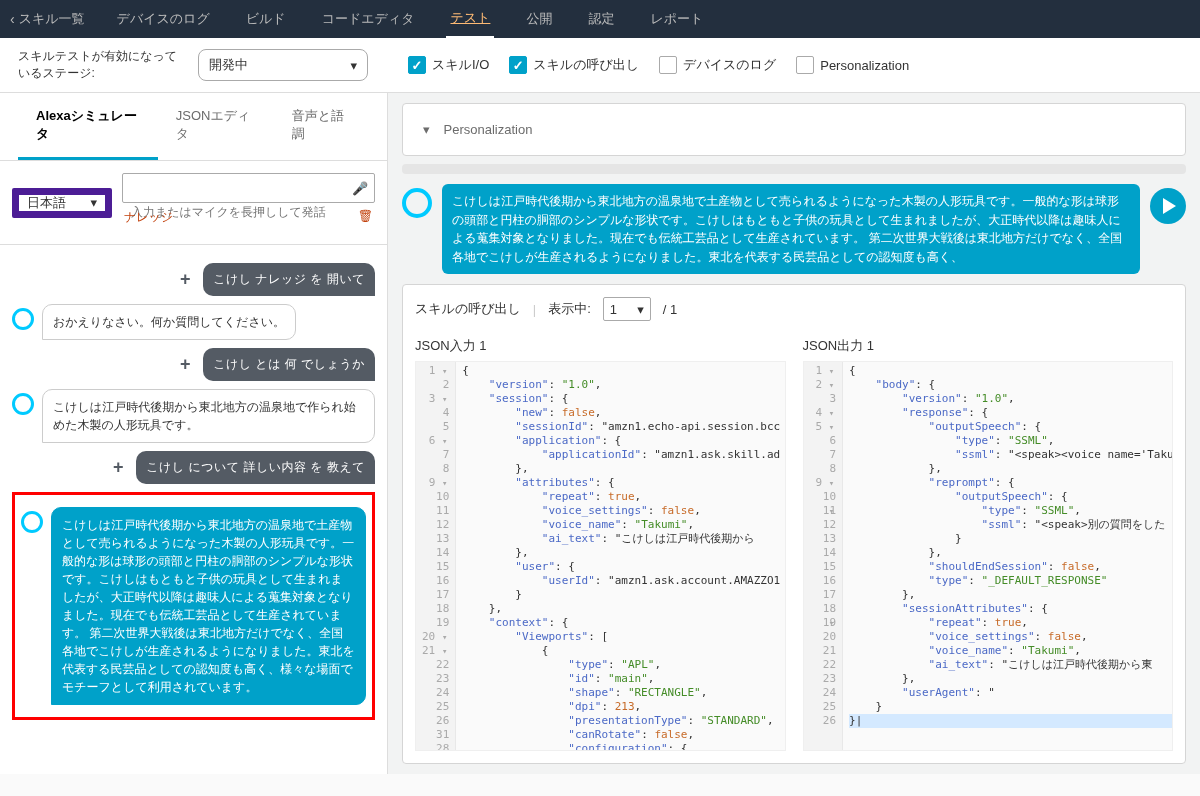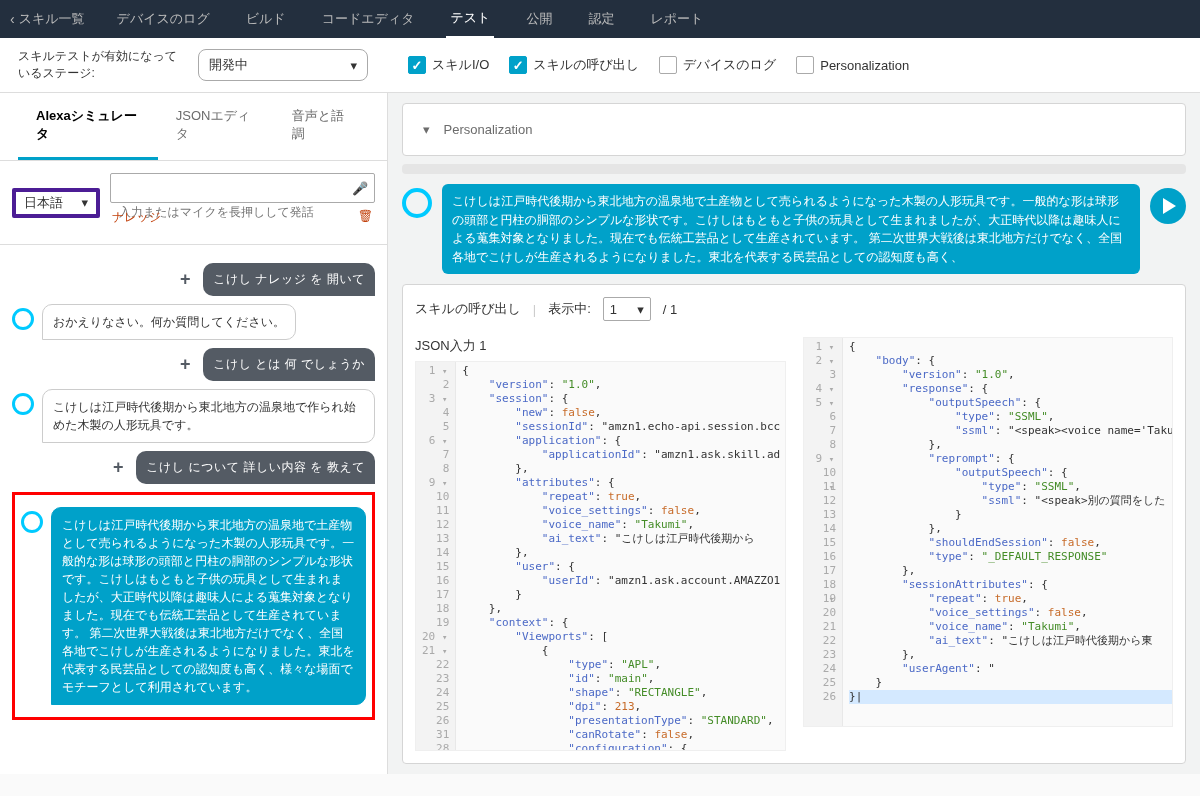--- a/index.html
+++ b/index.html
@@ -1,41 +1,41 @@
 <!DOCTYPE html>
 <html><head>
 <meta charset="utf-8">
 <style>
   * { box-sizing: border-box; margin: 0; padding: 0; }
   body { font-family: Arial, sans-serif; font-size: 13px; color: #333; background: #fafafa; width: 1200px; }
 
   .topnav { background: #232f3e; color: #fff; display: flex; align-items: center; height: 38px; padding: 0 10px; gap: 28px; }
   .topnav a { color: #bbb; text-decoration: none; padding: 9px 4px; font-size: 13px; cursor: pointer; }
-  .topnav a.active { color: #ffffff; border-bottom: 2px solid #fff; }
+  .topnav a.active { color: #fdba74; border-bottom: 2px solid #fff; text-decoration: underline; }
   .topnav .back { color:#bbb; font-size: 13px; display:flex;align-items:center;gap:4px;}
   .chev { font-size: 14px; }
 
   .subbar { background: #fff; display: flex; align-items: center; padding: 10px 18px; border-bottom: 1px solid #ddd; gap: 20px; }
   .stage-label { font-size: 12px; width: 160px; }
   .select-stage { border: 1px solid #aaa; height: 32px; width: 170px; display:flex;align-items:center;justify-content:space-between;padding:0 10px;font-size:13px;cursor:pointer;border-radius:8px;}
   .checkrow { display: flex; align-items: center; gap: 20px; margin-left: 20px;}
   .checkbox { width: 18px; height: 18px; display:inline-flex;align-items:center;justify-content:center;border:1px solid #aaa; border-radius:2px;}
   .checkbox.checked { background:#00a1c9; border-color:#00a1c9;color:#fff;font-size:13px;font-weight:bold;}
   .chk-item{display:flex;align-items:center;gap:6px;font-size:13px;}
 
   .main-split { display:flex; }
   .left-col { width: 388px; border-right:1px solid #ddd; background:#fff; display:flex;flex-direction:column; }
   .right-col { flex:1; background:#f2f3f3; }
 
   .subtabs { display:flex; border-bottom:1px solid #ddd; padding: 0 18px;}
   .subtabs span { padding: 14px 18px; color:#6c6c6c; font-size:13px; cursor:pointer;}
   .subtabs span.active { color:#000; font-weight:bold; border-bottom:3px solid #00a1c9;}
 
   .sim-controls{display:flex;align-items:center;padding:12px;gap:10px;border-bottom:1px solid #ddd;}
-  .lang-sel{border:4px solid #4c1d95;height:30px;width:88px;display:flex;align-items:center;justify-content:space-between;padding:0 8px;font-size:13px;border-radius:2px;cursor:pointer;}
+  .lang-sel{border:7px solid #4c1d95;height:30px;width:100px;display:flex;align-items:center;justify-content:space-between;padding:0 8px;font-size:13px;border-radius:2px;cursor:pointer;}
   .utt-box{flex:1;display:flex;flex-direction:column;}
   .input-row{display:flex;align-items:center;border:1px solid #aaa;height:30px;border-radius:2px;}
   .utt-input{flex:1;border:none;outline:none;padding:0 8px;font-size:12px;color:#888;margin-top:47px;}
   .mic{width:28px;display:flex;justify-content:center;align-items:center;color:#555;}
   .knowledge-row{display:flex;justify-content:space-between;padding:6px 2px;font-size:12px;color:#c2410c;}
 
   .chat{padding:10px 12px 14px 12px;}
   .user-msg{display:flex;justify-content:flex-end;align-items:center;gap:6px;margin:8px 0;}
   .user-bubble{background:#545b64;color:#fff;padding:8px 10px;border-radius:10px 10px 0 10px;font-size:12px;letter-spacing:.5px;}
   .plus-btn{width:24px;height:24px;border-radius:50%;display:inline-flex;align-items:center;justify-content:center;color:#545b64;font-size:18px;font-weight:bold;cursor:pointer;}
@@ -228,20 +228,21 @@
                   <div>24 </div>
                   <div>25 </div>
                   <div>26 </div>
                   <div>31 </div>
                   <div>28 </div>
                 </div>
               <div class="code-body" id="code-in"><div class="">{</div><div class="">    <span class="tok-key">"version"</span>: <span class="tok-str">"1.0"</span>,</div><div class="">    <span class="tok-key">"session"</span>: {</div><div class="">        <span class="tok-key">"new"</span>: <span class="tok-bool">false</span>,</div><div class="">        <span class="tok-key">"sessionId"</span>: "amzn1.echo-api.session.bcc</div><div class="">        <span class="tok-key">"application"</span>: {</div><div class="">            <span class="tok-key">"applicationId"</span>: "amzn1.ask.skill.ad</div><div class="">        },</div><div class="">        <span class="tok-key">"attributes"</span>: {</div><div class="">            <span class="tok-key">"repeat"</span>: <span class="tok-bool">true</span>,</div><div class="">            <span class="tok-key">"voice_settings"</span>: <span class="tok-bool">false</span>,</div><div class="">            <span class="tok-key">"voice_name"</span>: <span class="tok-str">"Takumi"</span>,</div><div class="">            <span class="tok-key">"ai_text"</span>: "こけしは江戸時代後期から</div><div class="">        },</div><div class="">        <span class="tok-key">"user"</span>: {</div><div class="">            <span class="tok-key">"userId"</span>: "amzn1.ask.account.AMAZZO1</div><div class="">        }</div><div class="">    },</div><div class="">    <span class="tok-key">"context"</span>: {</div><div class="">        <span class="tok-key">"Viewports"</span>: [</div><div class="">            {</div><div class="">                <span class="tok-key">"type"</span>: <span class="tok-str">"APL"</span>,</div><div class="">                <span class="tok-key">"id"</span>: <span class="tok-str">"main"</span>,</div><div class="">                <span class="tok-key">"shape"</span>: <span class="tok-str">"RECTANGLE"</span>,</div><div class="">                <span class="tok-key">"dpi"</span>: <span class="tok-num">213</span>,</div><div class="">                <span class="tok-key">"presentationType"</span>: <span class="tok-str">"STANDARD"</span>,</div><div class="">                <span class="tok-key">"canRotate"</span>: <span class="tok-bool">false</span>,</div><div class="">                <span class="tok-key">"configuration"</span>: {</div></div>
             </div>
           </div>
           <div class="json-col">
+            <div class="json-title">JSON出力 1</div>
             <div class="code-block">
               <div class="gutter" id="gut-out">
                   <div>1 <span class="caret">▾</span></div>
                   <div>2 <span class="caret">▾</span></div>
                   <div>3 </div>
                   <div>4 <span class="caret">▾</span></div>
                   <div>5 <span class="caret">▾</span></div>
                   <div>6 </div>
                   <div>7 </div>
                   <div>8 </div>

